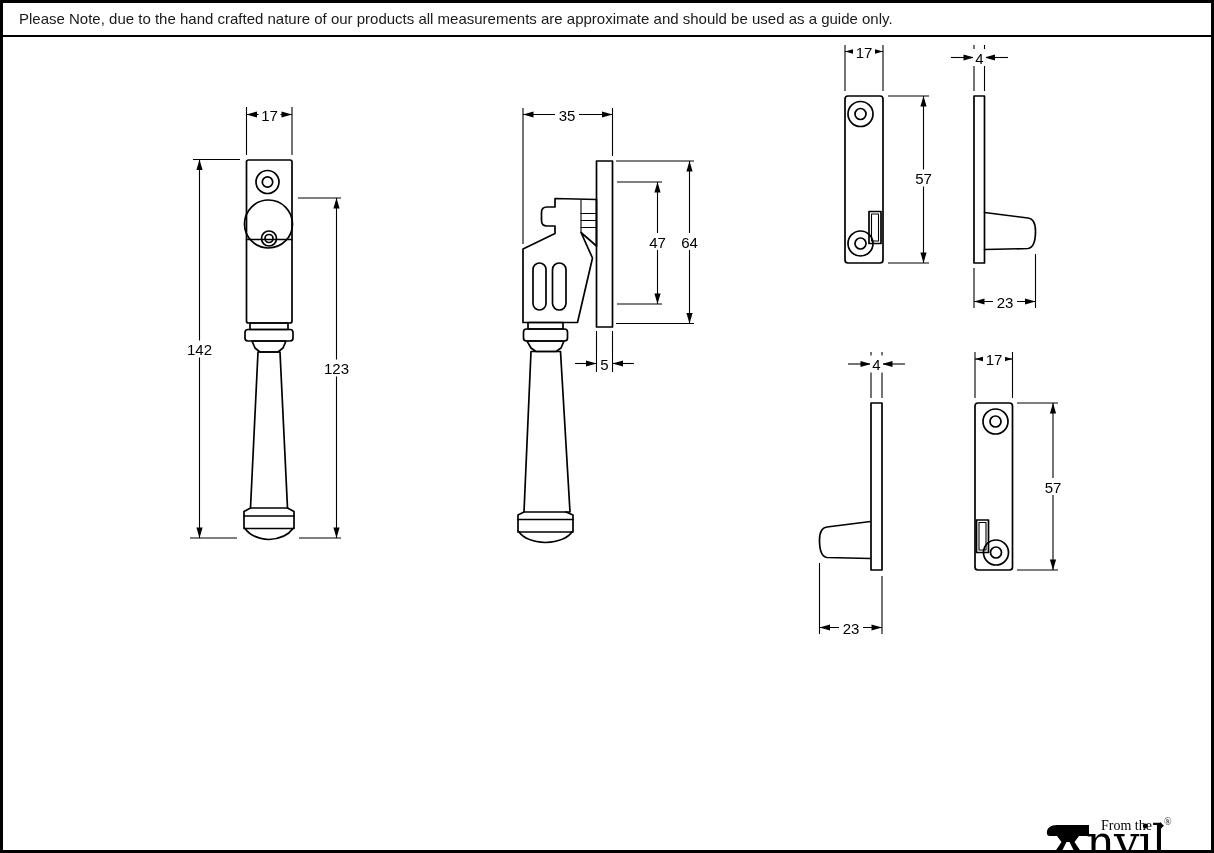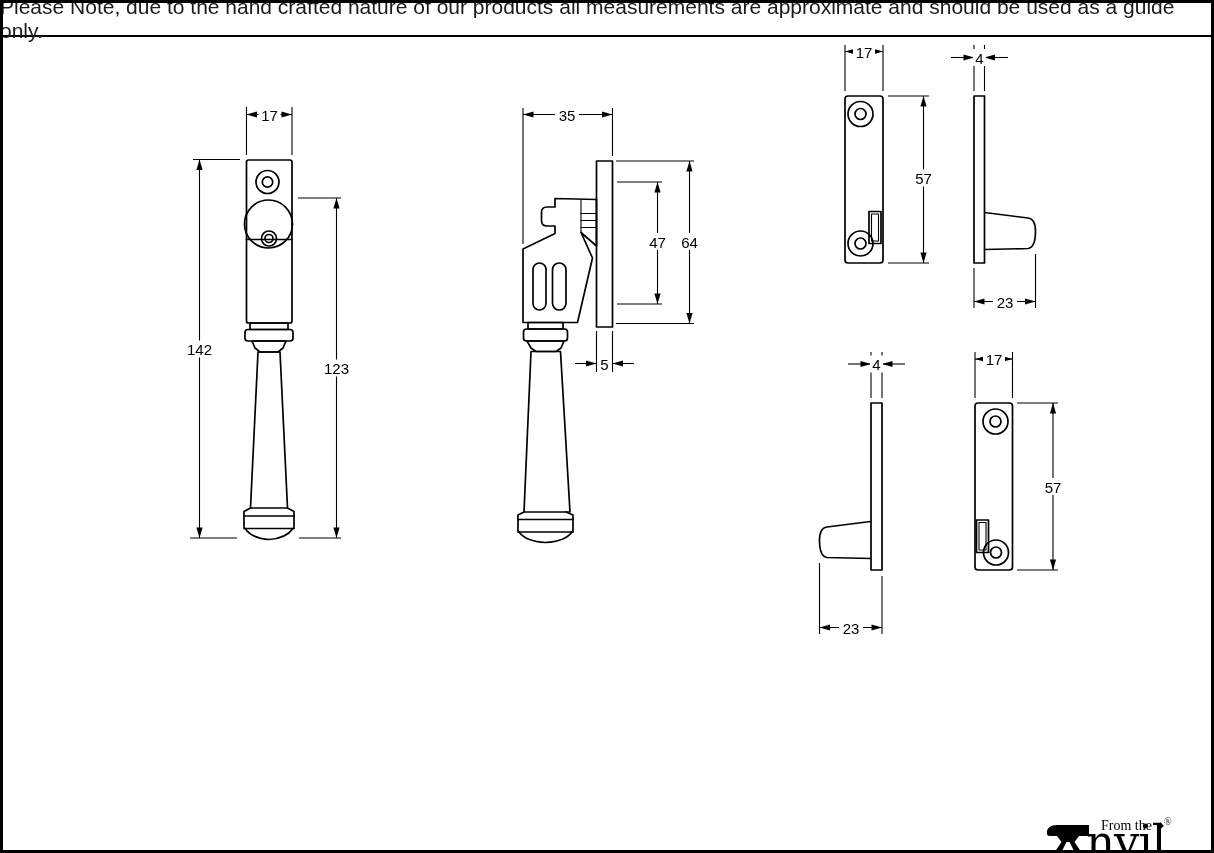--- a/index.html
+++ b/index.html
@@ -17,21 +17,21 @@
   .dd   { marker-start:url(#arr); marker-end:url(#arr); }
   .de   { marker-end:url(#arr); }
   .lblr { fill:#ffffff; stroke:none; }
   .lblt { font:15px "Liberation Sans", sans-serif; fill:#000;
           text-anchor:middle; dominant-baseline:central; }
 
   
   .note-row {
     position:absolute; left:0; right:0; top:666; height:37px; box-sizing:border-box;
     border-top:2px solid #000; border-bottom:2px solid #000;
-    display:flex; align-items:center; font-size:21px;
+    display:flex; align-items:center; padding-left:19px; font-size:15px;
   }
   .bottom-table { position:absolute; left:0; top:703; bottom:3px; right:0; }
   .tcol { position:absolute; top:0; bottom:0; box-sizing:border-box; border-right:2px solid #000; }
   .col-product { left:0;   width:353px; }
   .col-pack    { left:353px; width:312px; }
   .col-fix     { left:665px; width:339px; }
   .col-logo    { left:1004px; right:0; border-right:none; display:flex; align-items:center; justify-content:center; }
   .cell-header {
     height:28px; box-sizing:border-box; border-bottom:2px solid #000;
     display:flex; align-items:center; font-size:15px;

